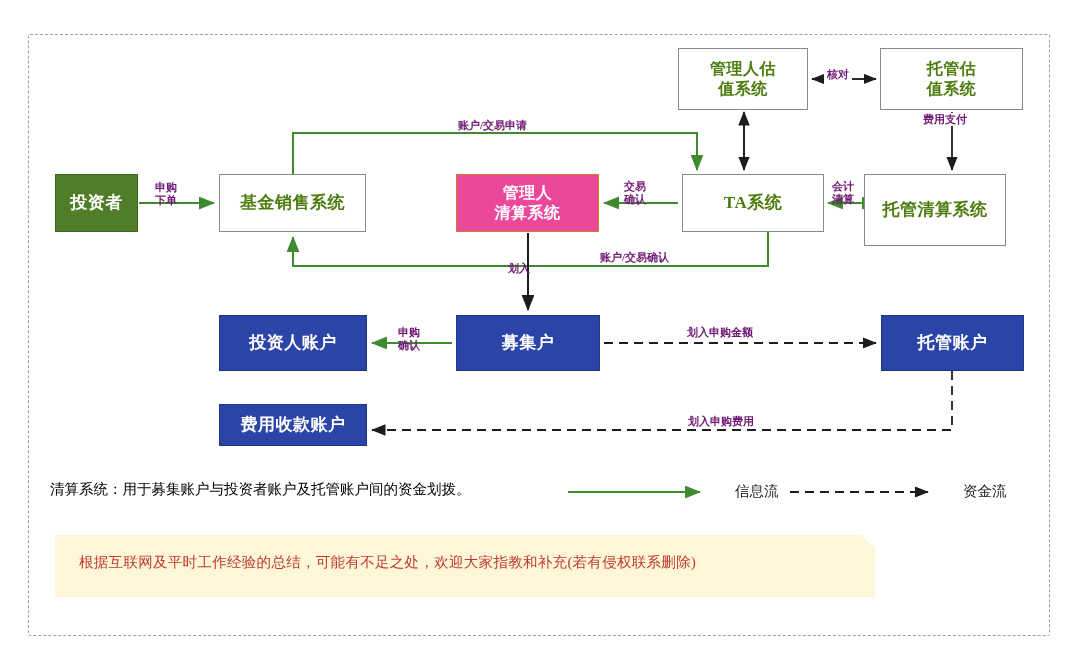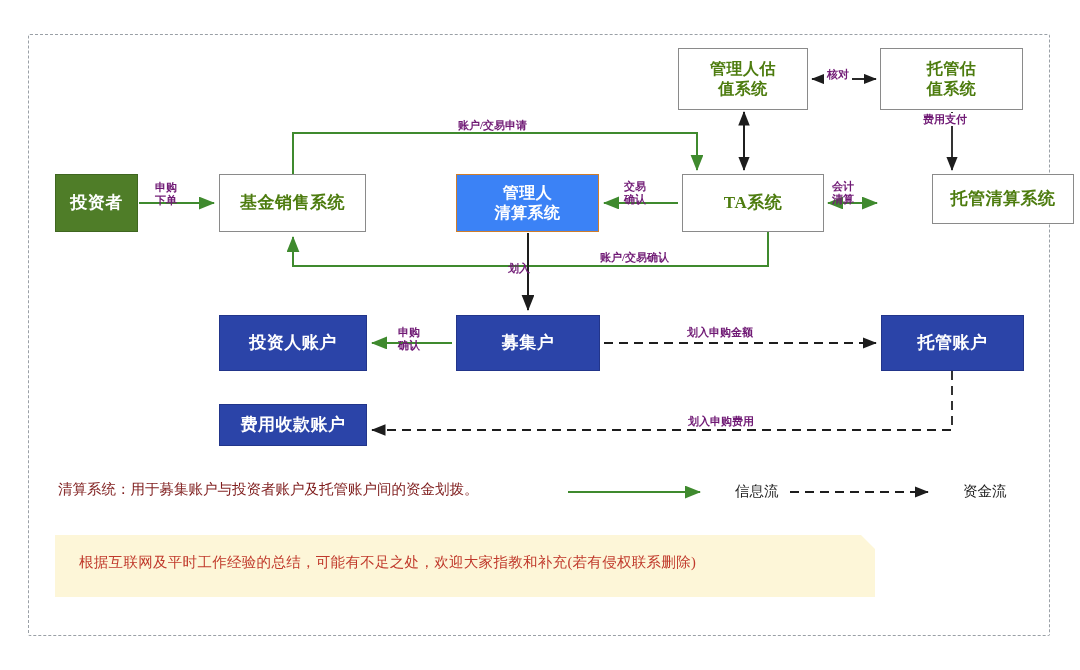--- a/index.html
+++ b/index.html
@@ -57,21 +57,21 @@
   .node.white {
     background: #ffffff;
     color: #4d7c0f;
     border: 1px solid #8a8a8a;
     font-size: 17px;
   }
   .node.white.small {
     font-size: 16px;
   }
   .node.orange {
-    background: #3b82f6;
+    background: #ec4899;
     color: #ffffff;
     border: 1px solid #cf7d2a;
     font-size: 16px;
   }
   .node.blue {
     background: #2b44a8;
     color: #ffffff;
     border: 1px solid #22358a;
     font-size: 17px;
   }
@@ -80,24 +80,24 @@
     font-size: 11px;
     color: #701a75;
     text-align: center;
     line-height: 1.2;
     white-space: nowrap;
     font-family: "Liberation Serif", "DejaVu Serif", serif;
     font-weight: bold;
   }
   .legend-note {
     position: absolute;
-    left: 58px;
+    left: 50px;
     top: 480px;
     font-size: 14.5px;
-    color: #7f1d1d;
+    color: #000000;
     white-space: nowrap;
   }
   .legend-item {
     position: absolute;
     font-size: 14.5px;
     color: #1d1d1d;
     white-space: nowrap;
     margin-left: 29px;
   }
   .footer-note {
@@ -205,21 +205,21 @@
 
   <div class="node green" style="left:55px; top:174px; width:83px; height:58px;">投资者</div>
 
   <div class="node white" style="left:219px; top:174px; width:147px; height:58px;">基金销售系统</div>
 
   <div class="node orange" style="left:456px; top:174px; width:143px; height:58px; white-space:pre-line;">管理人
 清算系统</div>
 
   <div class="node white" style="left:682px; top:174px; width:142px; height:58px;">TA系统</div>
 
-  <div class="node white" style="left:932px; top:174px; width:142px; height:50px;">托管清算系统</div>
+  <div class="node white" style="left:864px; top:174px; width:142px; height:72px;">托管清算系统</div>
 
   <div class="node white small" style="left:678px; top:48px; width:130px; height:62px; white-space:pre-line;">管理人估
 值系统</div>
 
   <div class="node white small" style="left:880px; top:48px; width:143px; height:62px; white-space:pre-line;">托管估
 值系统</div>
 
   <div class="node blue" style="left:219px; top:315px; width:148px; height:56px;">投资人账户</div>
 
   <div class="node blue" style="left:456px; top:315px; width:144px; height:56px;">募集户</div>

